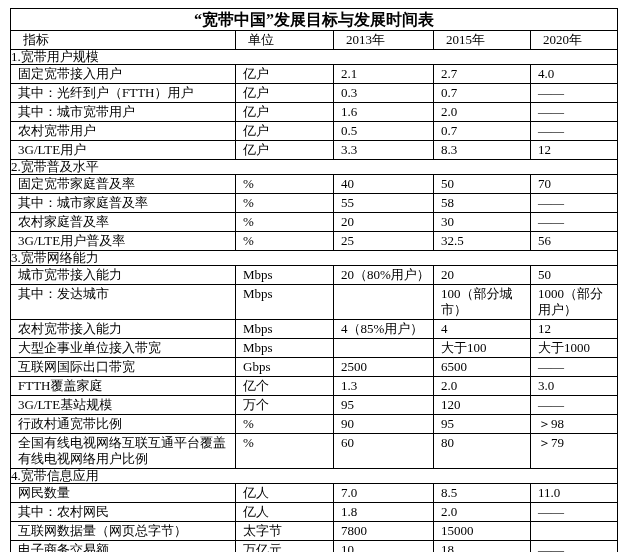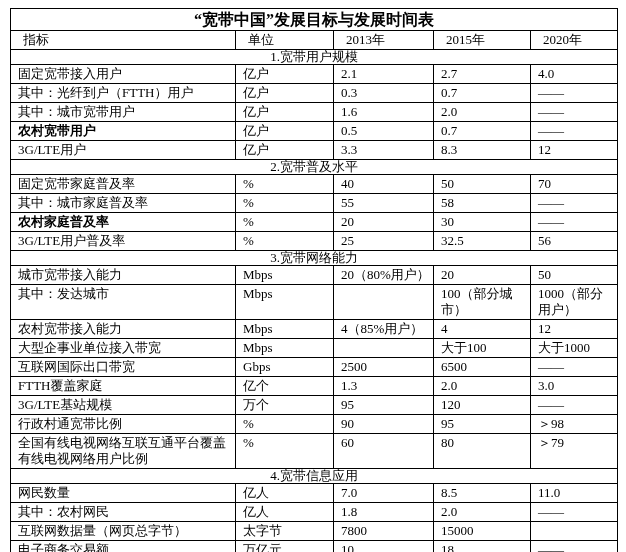--- a/index.html
+++ b/index.html
@@ -37,30 +37,29 @@
     height: 19px;
     padding: 1px 1px;
   }
   tr.header-row td {
     height: 16px;
     padding-left: 12px;
   }
   td.head-indicator { padding-left: 30px; }
   td.head-unit { padding-left: 22px; }
   tr.section-row td {
-    text-align: center;
     height: 13px;
     line-height: 14px;
     padding: 0;
   }
   tr.data-row td {
     height: 16px;
   }
   td.indent-1 { padding-left: 34px; }
-  td.indent-2 { padding-left: 72px; font-weight: bold; }
+  td.indent-2 { padding-left: 72px; }
 </style>
 </head>
 <body>
 
 <div class="page">
   <table class="bb-table">
     <colgroup>
       <col style="width:225px">
       <col style="width:98px">
       <col style="width:100px">

